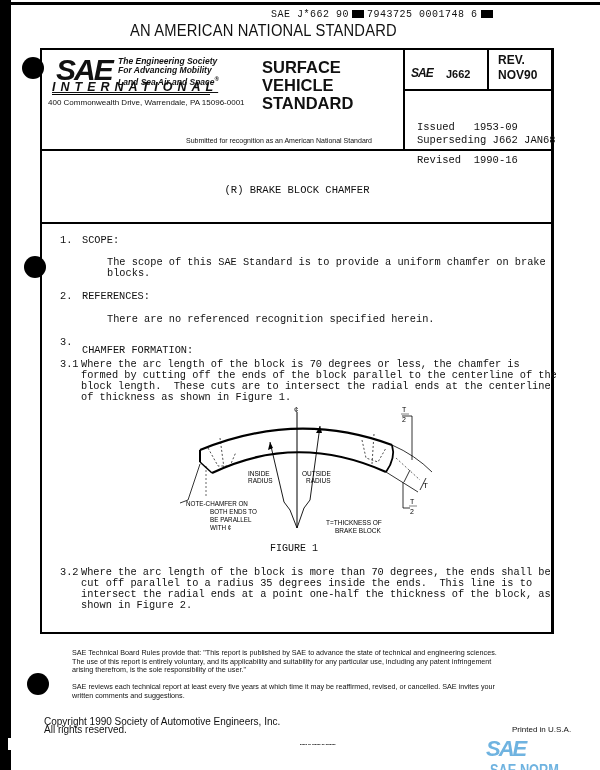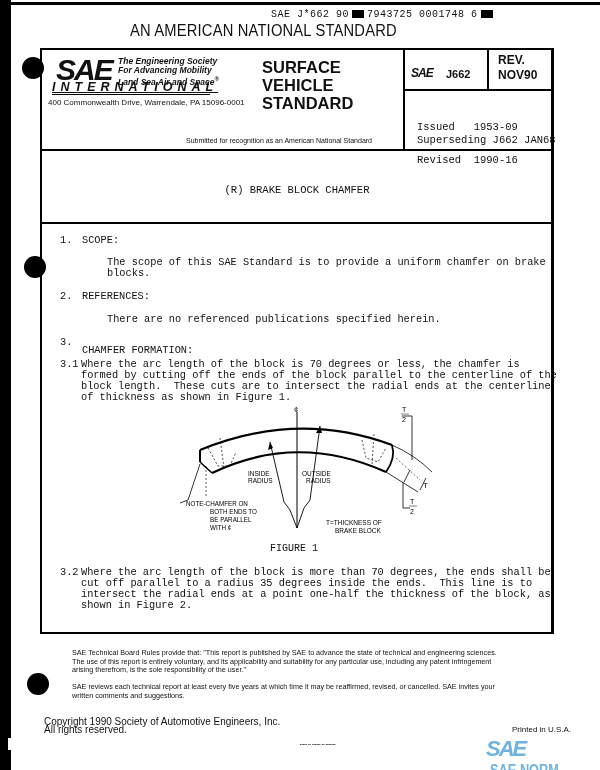--- a/index.html
+++ b/index.html
@@ -109,21 +109,21 @@
 
 <div class="abs doc-title mono">(R) BRAKE BLOCK CHAMFER</div>
 
 <div class="abs body-text mono sec-num" style="top:235px;">1.</div>
 <div class="abs body-text mono sec-head" style="top:235px;">SCOPE:</div>
 <div class="abs body-text mono para" style="top:257px;">The scope of this SAE Standard is to provide a uniform chamfer on brake
 blocks.</div>
 
 <div class="abs body-text mono sec-num" style="top:291px;">2.</div>
 <div class="abs body-text mono sec-head" style="top:291px;">REFERENCES:</div>
-<div class="abs body-text mono para" style="top:314px;">There are no referenced publications specified herein.</div>
+<div class="abs body-text mono para" style="top:314px;">There are no referenced recognition specified herein.</div>
 
 <div class="abs body-text mono sec-num" style="top:337px;">3.</div>
 <div class="abs body-text mono sec-head" style="top:345px;">CHAMFER FORMATION:</div>
 
 <div class="abs body-text mono sec-num" style="top:359px;">3.1</div>
 <div class="abs body-text mono subpara" style="top:359px;">Where the arc length of the block is 70 degrees or less, the chamfer is
 formed by cutting off the ends of the block parallel to the centerline of the
 block length.  These cuts are to intersect the radial ends at the centerline
 of thickness as shown in Figure 1.</div>
 

